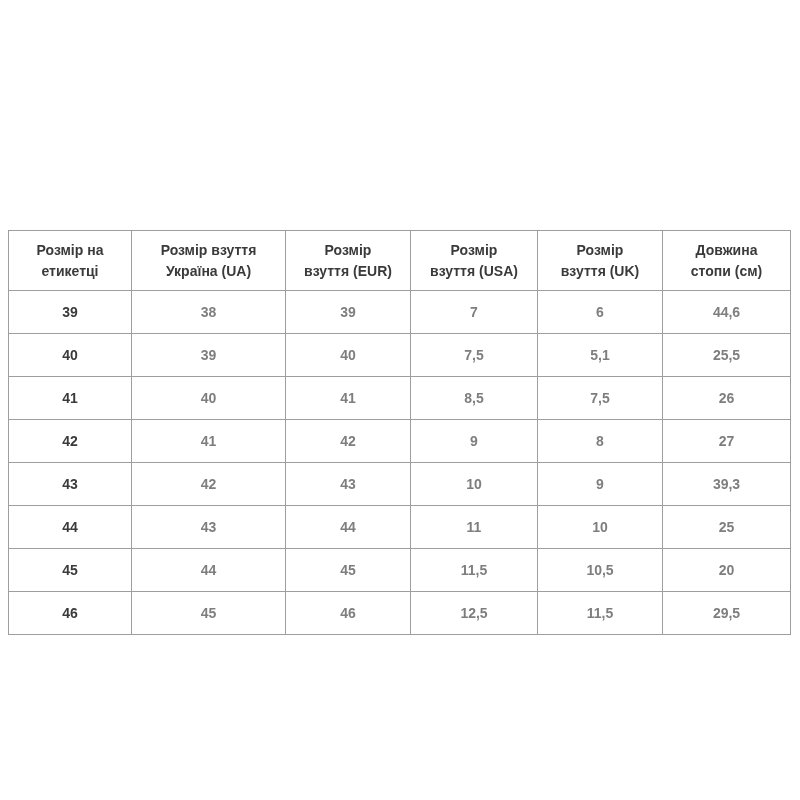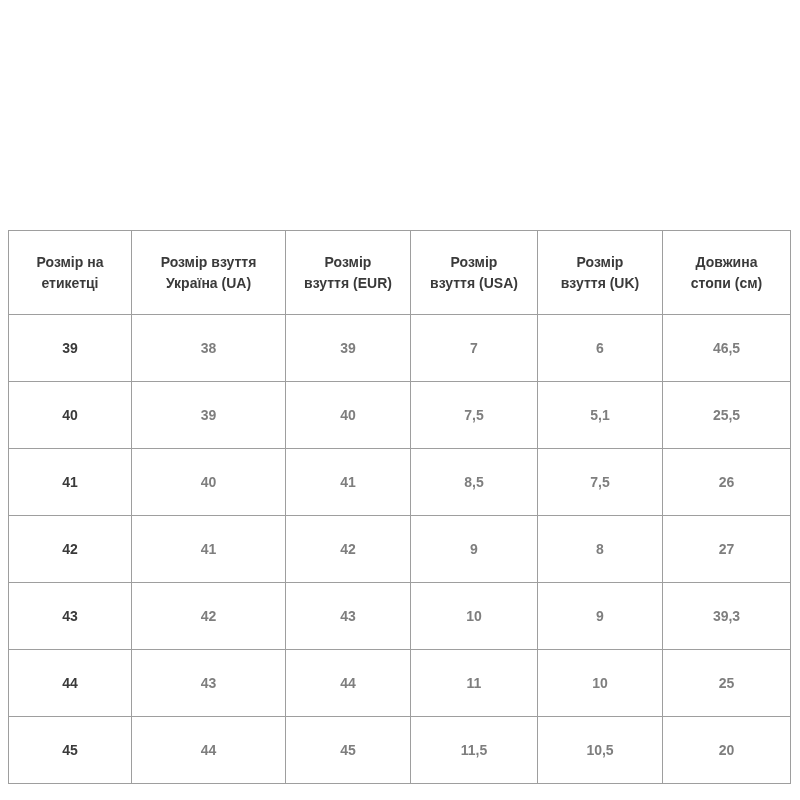--- a/index.html
+++ b/index.html
@@ -25,21 +25,21 @@
     border-collapse: collapse;
     table-layout: fixed;
     width: 782px;
   }
   table.size-table th,
   table.size-table td {
     border: 1px solid #9e9e9e;
     text-align: center;
     vertical-align: middle;
     font-size: 14px;
-    padding: 16px;
+    padding: 4px;
     overflow: hidden;
   }
   table.size-table th {
     height: 51px;
     font-weight: bold;
     color: #3a3a3a;
     white-space: pre-line;
     line-height: 1.45;
   }
   table.size-table td {
@@ -82,21 +82,21 @@
 стопи (см)</th>
         </tr>
       </thead>
       <tbody>
         <tr>
           <td class="row-label">39</td>
           <td>38</td>
           <td>39</td>
           <td>7</td>
           <td>6</td>
-          <td>46,5</td>
+          <td>44,6</td>
         </tr>
         <tr>
           <td class="row-label">40</td>
           <td>39</td>
           <td>40</td>
           <td>7,5</td>
           <td>5,1</td>
           <td>25,5</td>
         </tr>
         <tr>
@@ -132,16 +132,24 @@
           <td>25</td>
         </tr>
         <tr>
           <td class="row-label">45</td>
           <td>44</td>
           <td>45</td>
           <td>11,5</td>
           <td>10,5</td>
           <td>20</td>
         </tr>
+        <tr>
+          <td class="row-label">46</td>
+          <td>45</td>
+          <td>46</td>
+          <td>12,5</td>
+          <td>11,5</td>
+          <td>29,5</td>
+        </tr>
       </tbody>
     </table>
   </div>
 </div>
 
 </body></html>

